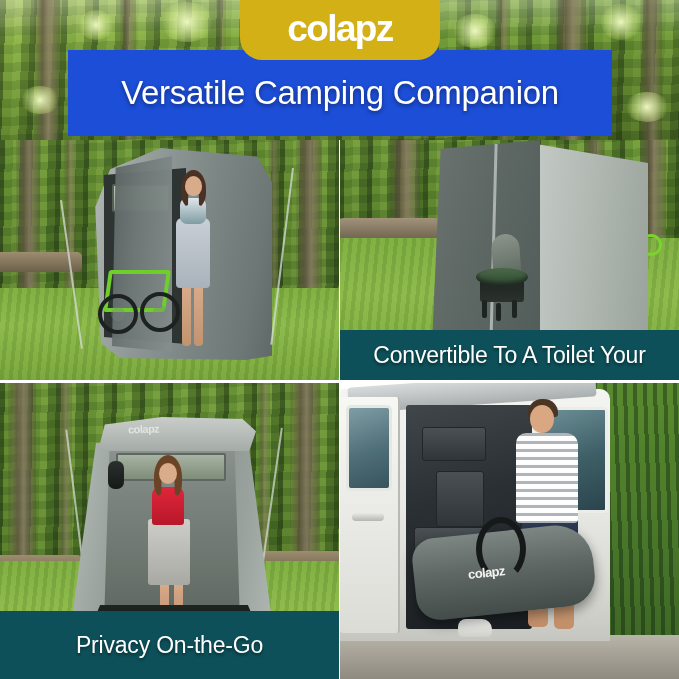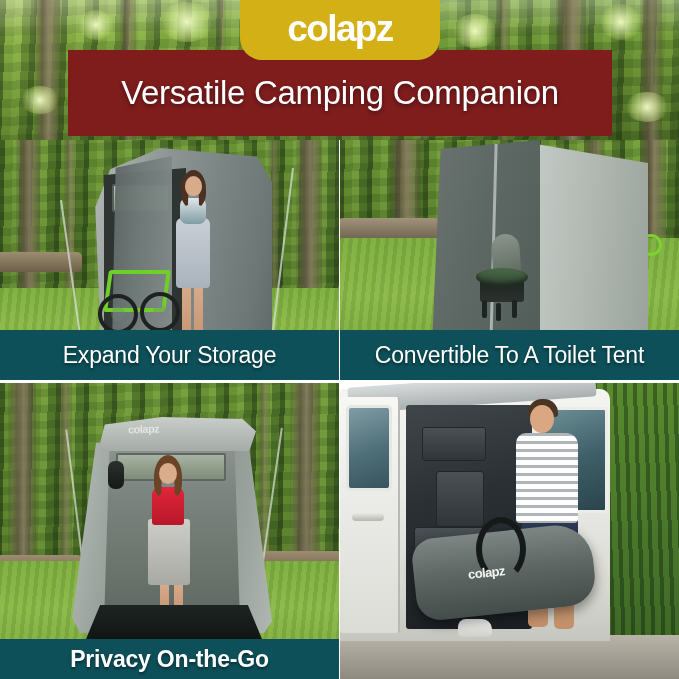--- a/index.html
+++ b/index.html
@@ -69,21 +69,21 @@
     font-weight:bold;
     letter-spacing:-1.6px;
     line-height:1;
     font-family:"Liberation Sans", sans-serif;
   }
 
   
   .title-banner {
     position:absolute; left:68px; top:50px;
     width:544px; height:86px;
-    background:#7f1d1d;
+    background:#1d4ed8;
     display:flex; align-items:center; justify-content:center;
     z-index:5;
   }
   .title-text {
     color:#ffffff;
     font-size:33px;
     font-weight:normal;
     letter-spacing:-0.3px;
     text-shadow:0 2px 4px rgba(0,0,0,0.45);
     white-space:nowrap;
@@ -111,21 +111,21 @@
     display:flex; align-items:center; justify-content:center;
     z-index:4;
   }
   .caption-text {
     color:#ffffff;
     font-size:23px;
     letter-spacing:-0.2px;
     text-shadow:0 2px 3px rgba(0,0,0,0.45);
     white-space:nowrap;
   }
-  .cell.r2 .caption-bar { height:40px;font-weight:bold; }
+  .cell.r2 .caption-bar { height:68px; }
 
   
   .grass {
     position:absolute; left:0; right:0; bottom:0;
     background:
       repeating-linear-gradient(96deg, rgba(90,135,40,0.30) 0 4px, rgba(140,185,70,0.22) 4px 9px),
       linear-gradient(180deg,#7fae43 0%, #8fbc4e 40%, #79a53d 100%);
   }
   .woods {
     position:absolute; left:0; right:0; top:0;
@@ -500,23 +500,20 @@
         <div class="p1-wheel p1-w2"></div>
         <div class="p1-leg p1-l1"></div>
         <div class="p1-leg p1-l2"></div>
         <div class="p1-woman-dress"></div>
         <div class="p1-woman-top"></div>
         <div class="p1-hair"></div>
         <div class="p1-head"></div>
         <div class="p1-pole" style="left:292px; top:28px; height:178px; transform:rotate(7deg);"></div>
         <div class="p1-pole" style="left:60px;  top:60px; height:150px; transform:rotate(-8deg);"></div>
       </div>
-      <div class="caption-bar">
-        <span class="caption-text">Expand Your Storage</span>
-      </div>
     </div>
 
     <div class="v-gutter"></div>
 
     <div class="cell r1">
       <div class="photo">
         <div class="woods" style="height:128px;"></div>
         <div class="trunk" style="left:50px;  top:-4px; width:30px; height:108px;"></div>
         <div class="trunk" style="left:244px; top:-4px; width:20px; height:120px; opacity:.8;"></div>
         <div class="trunk" style="left:300px; top:-4px; width:26px; height:128px;"></div>
@@ -534,21 +531,21 @@
         <div class="p2-hem"></div>
 
         <div class="p2-toilet-lid"></div>
         <div class="p2-toilet-base"></div>
         <div class="p2-toilet-seat"></div>
         <div class="p2-toilet-leg" style="left:142px; top:160px;"></div>
         <div class="p2-toilet-leg" style="left:156px; top:163px;"></div>
         <div class="p2-toilet-leg" style="left:172px; top:160px;"></div>
       </div>
       <div class="caption-bar">
-        <span class="caption-text">Convertible To A Toilet Tent</span>
+        <span class="caption-text">Convertible To A Toilet Your</span>
       </div>
     </div>
 
     <div class="h-gutter"></div>
 
     <div class="cell r2">
       <div class="photo">
         <div class="woods" style="height:214px;"></div>
         <div class="trunk" style="left:8px;   top:-4px; width:28px; height:220px;"></div>
         <div class="trunk" style="left:58px;  top:-4px; width:14px; height:200px; opacity:.7;"></div>

